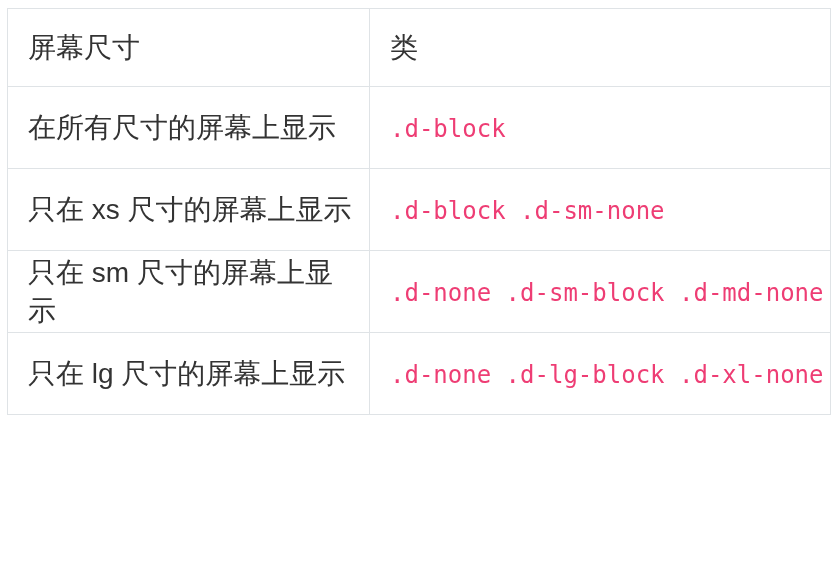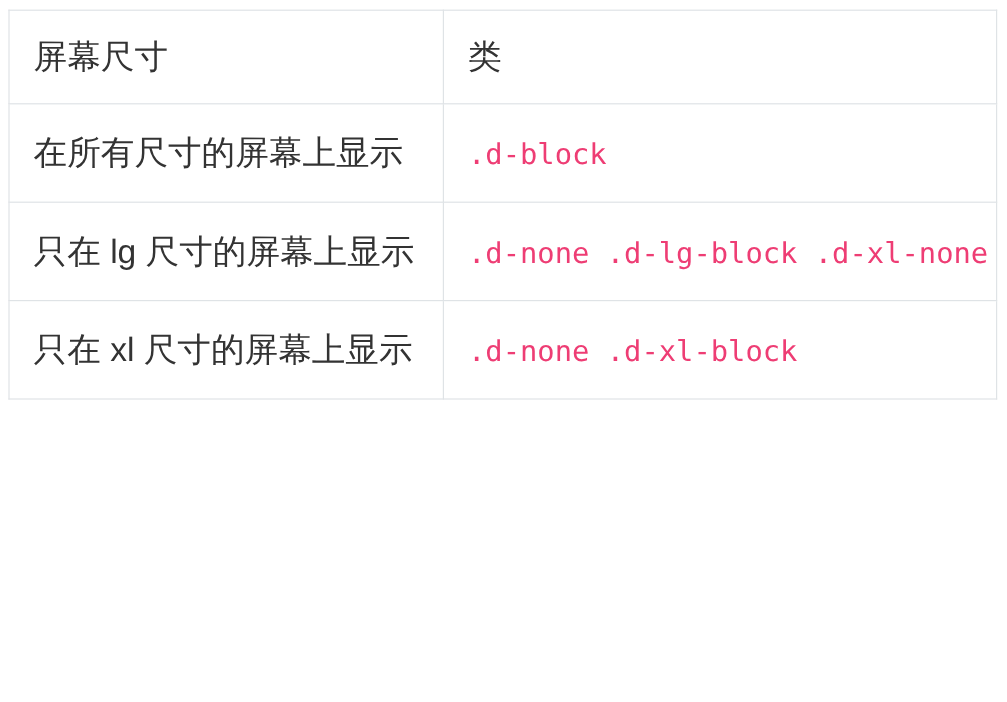--- a/index.html
+++ b/index.html
@@ -61,22 +61,26 @@
         <th>屏幕尺寸</th>
         <th>类</th>
       </tr>
     </thead>
     <tbody>
       <tr>
         <td>在所有尺寸的屏幕上显示</td>
         <td><code class="class-code">.d-block</code></td>
       </tr>
       <tr>
+        <td>只在 xs 尺寸的屏幕上显示</td>
+        <td><code class="class-code">.d-block .d-sm-none</code></td>
+      </tr>
+      <tr>
+        <td>只在 sm 尺寸的屏幕上显示</td>
+        <td><code class="class-code">.d-none .d-sm-block .d-md-none</code></td>
+      </tr>
+      <tr>
         <td>只在 lg 尺寸的屏幕上显示</td>
         <td><code class="class-code">.d-none .d-lg-block .d-xl-none</code></td>
-      </tr>
-      <tr>
-        <td>只在 xl 尺寸的屏幕上显示</td>
-        <td><code class="class-code">.d-none .d-xl-block</code></td>
       </tr>
     </tbody>
   </table>
 </div>
 
 </body></html>

